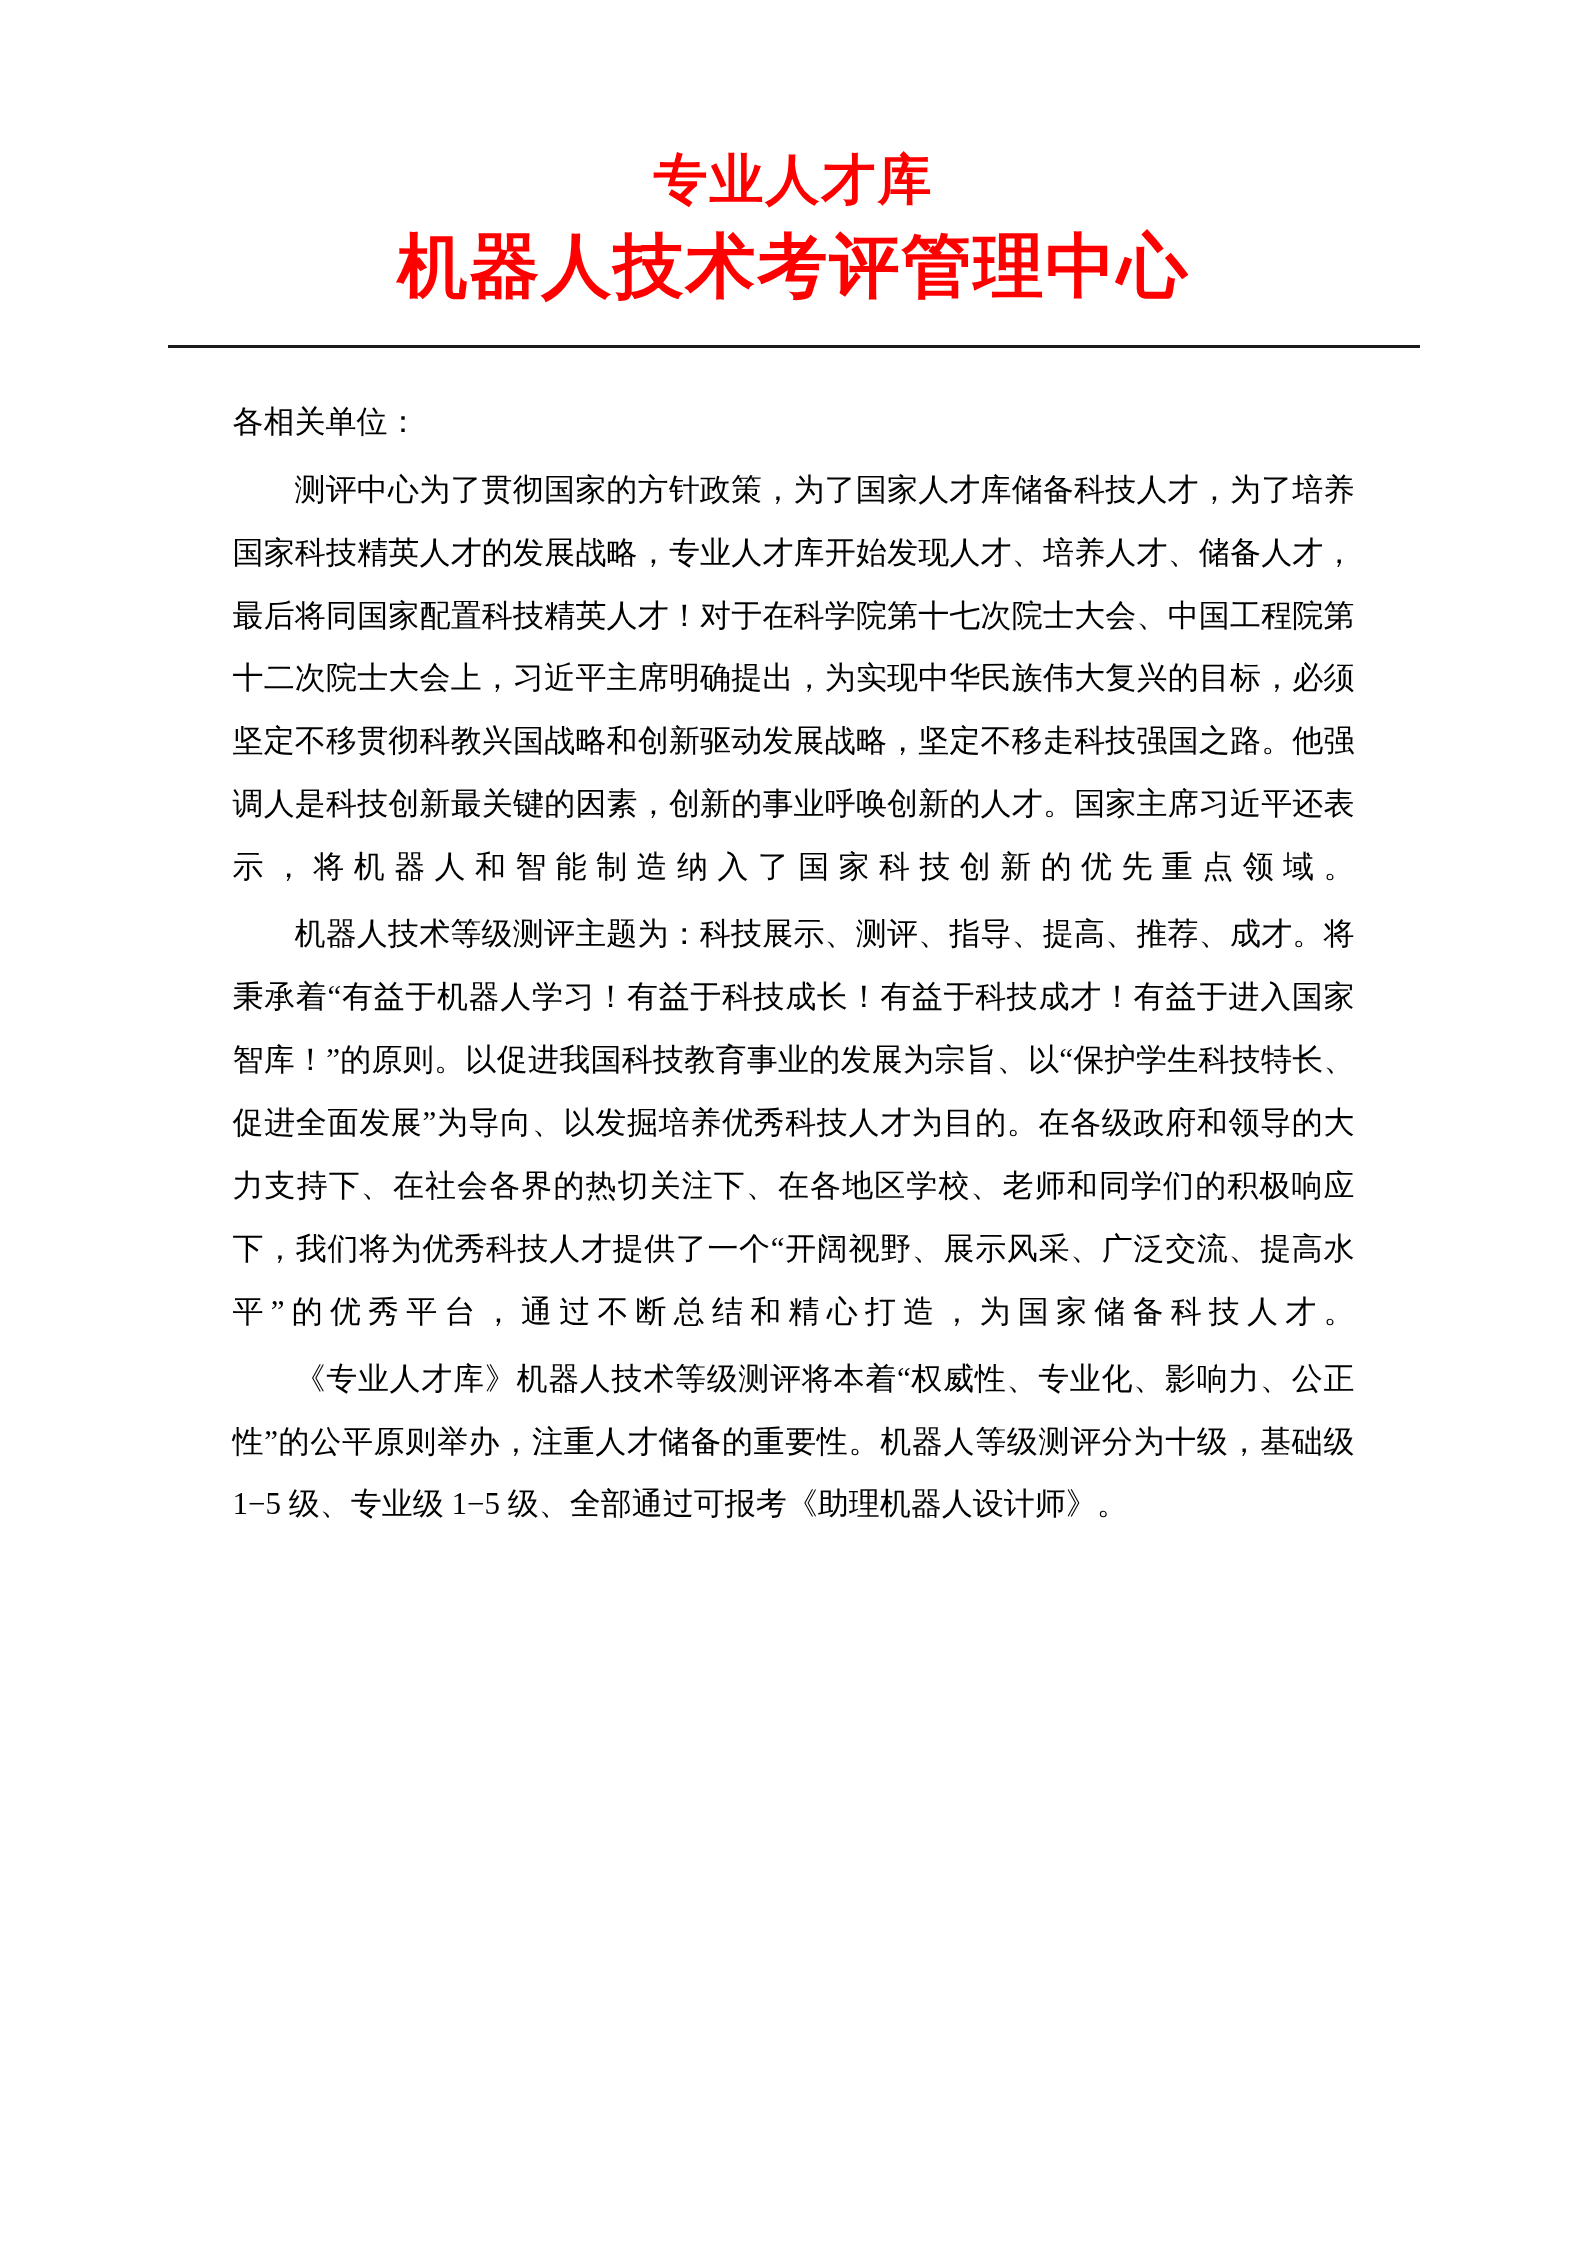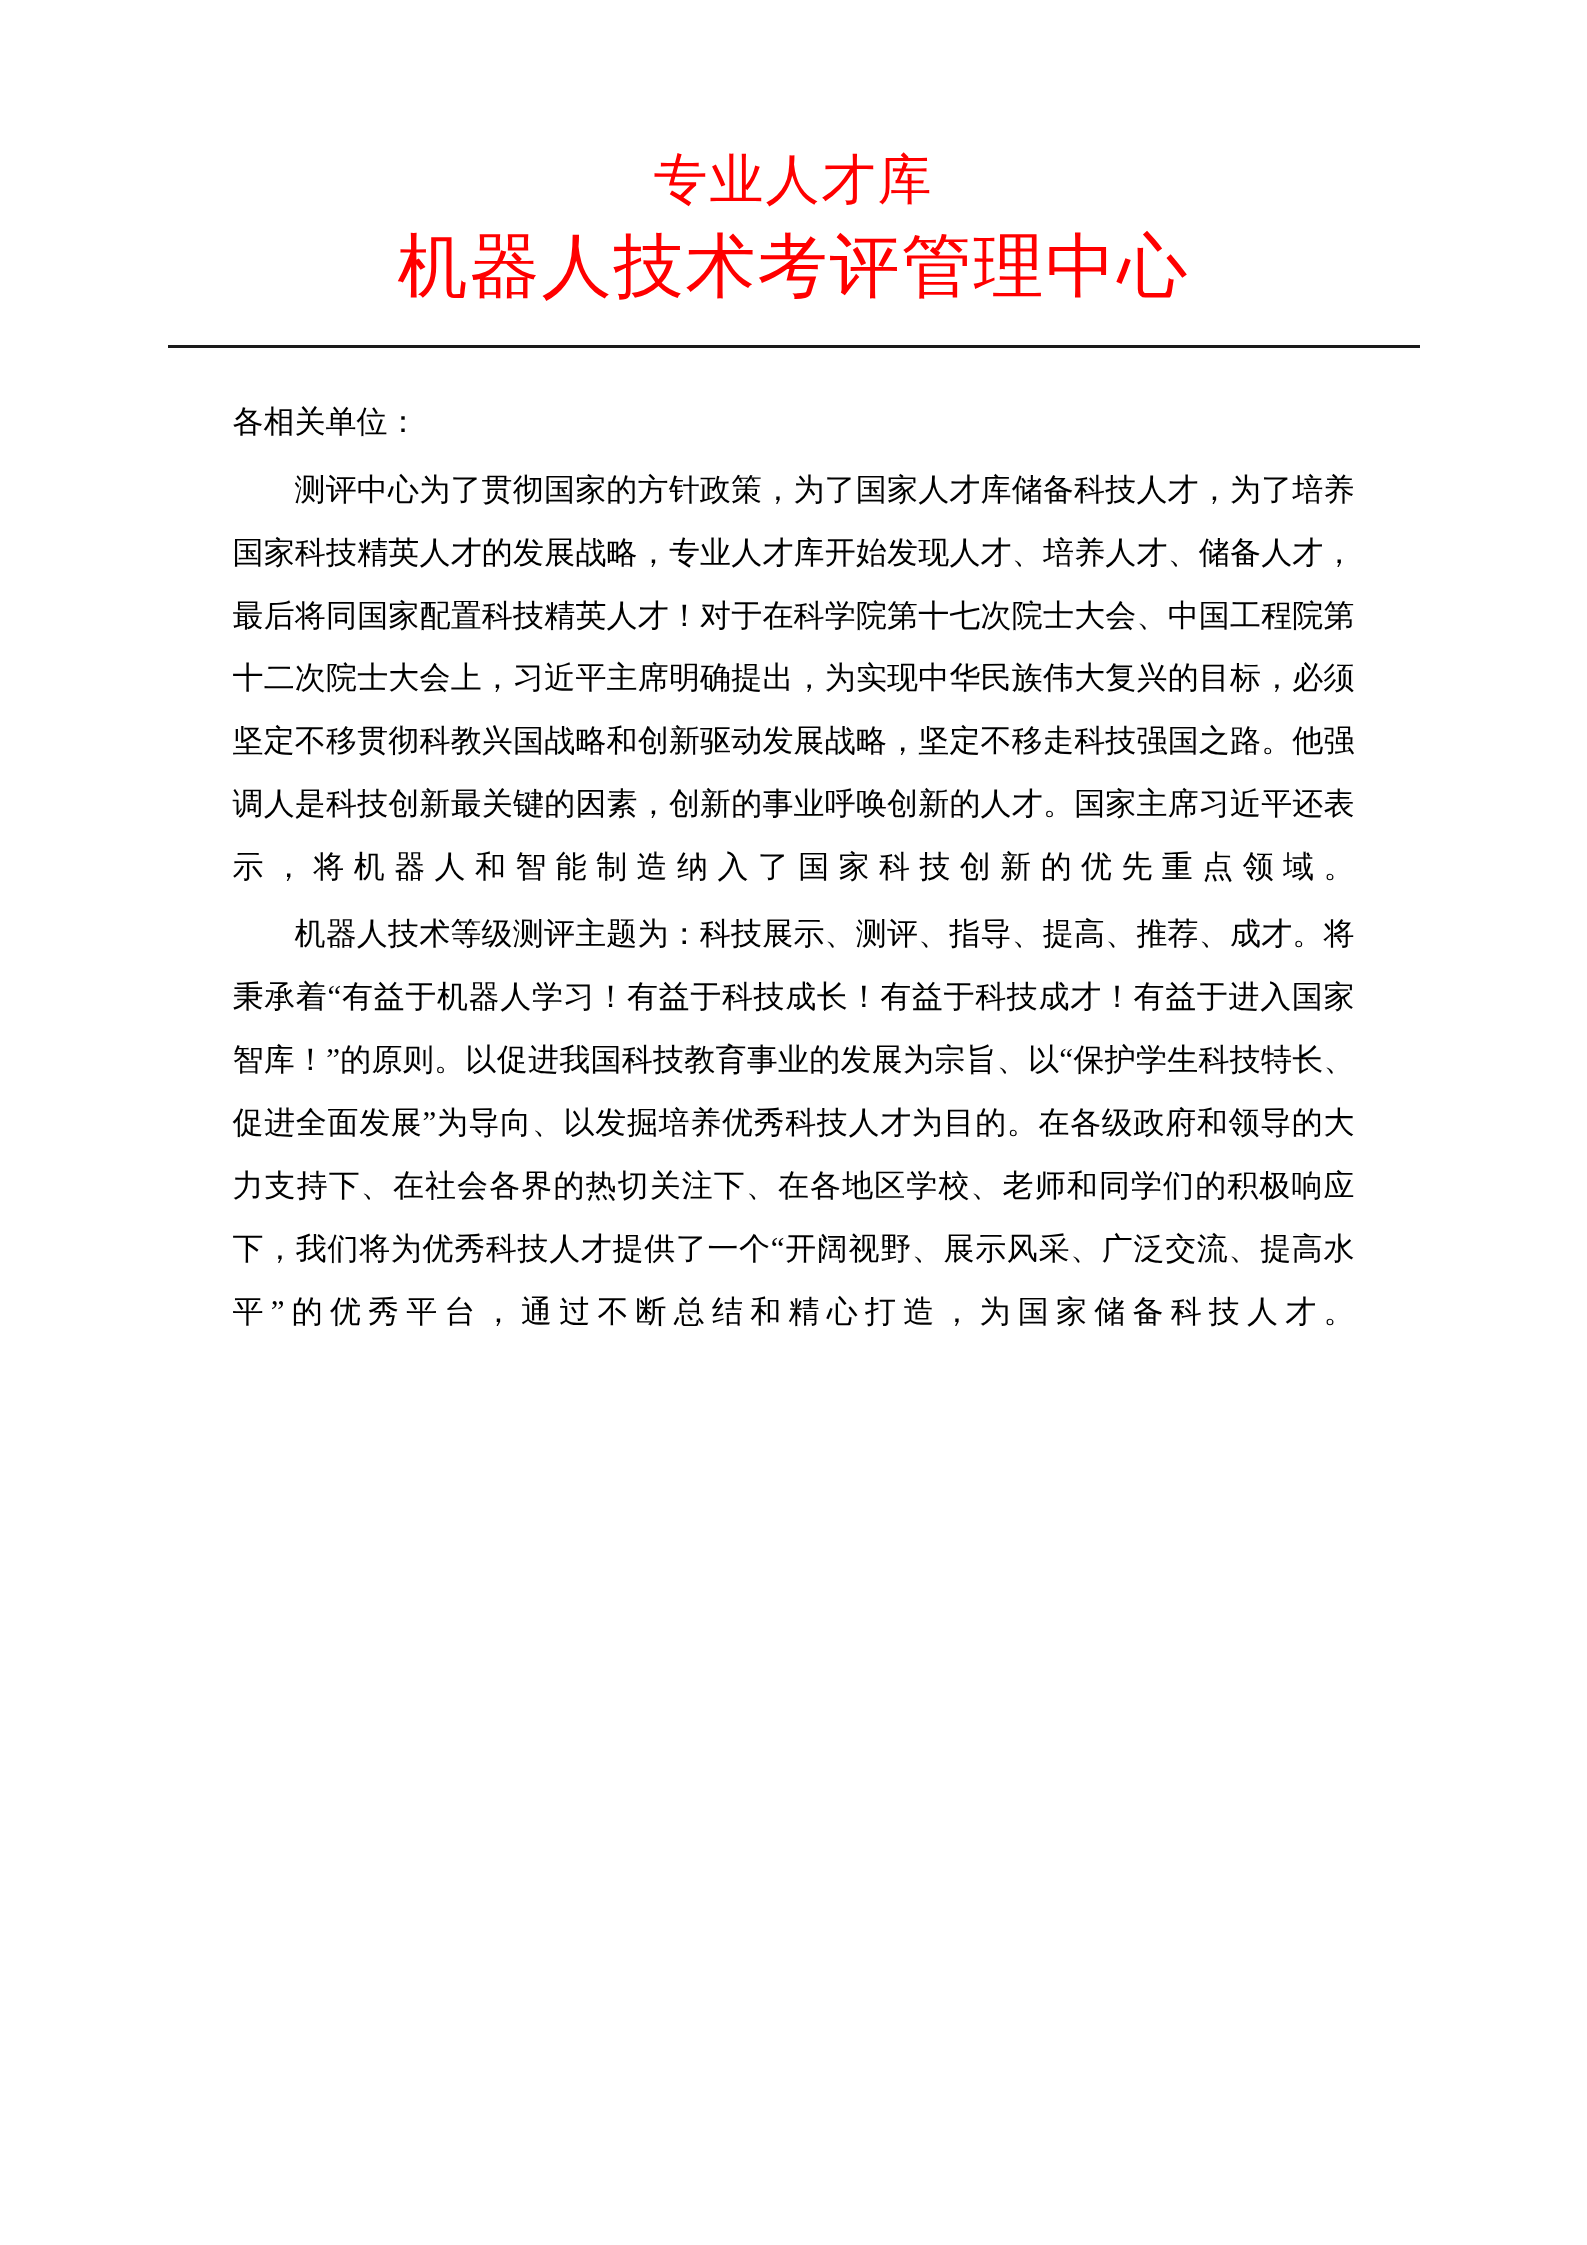--- a/index.html
+++ b/index.html
@@ -23,21 +23,21 @@
     overflow: hidden;
   }
   .header-block {
     margin: 0;
     padding-top: 148px;
     text-align: center;
   }
   .doc-title-line {
     color: #ff0000;
     font-family: "Liberation Serif", "DejaVu Serif", serif;
-    font-weight: normal;
+    font-weight: bold;
     font-size: 54px;
     line-height: 1.22;
     letter-spacing: 2px;
     margin: 0;
   }
   .doc-title-line.line2 {
     font-size: 70px;
     margin-top: 10px;
   }
   .rule {
@@ -84,15 +84,16 @@
 
   <hr class="rule">
 
   <div class="body-block">
     <p class="salutation">各相关单位：</p>
 
     <p class="para">测评中心为了贯彻国家的方针政策，为了国家人才库储备科技人才，为了培养国家科技精英人才的发展战略，专业人才库开始发现人才、培养人才、储备人才，最后将同国家配置科技精英人才！对于在科学院第十七次院士大会、中国工程院第十二次院士大会上，习近平主席明确提出，为实现中华民族伟大复兴的目标，必须坚定不移贯彻科教兴国战略和创新驱动发展战略，坚定不移走科技强国之路。他强调人是科技创新最关键的因素，创新的事业呼唤创新的人才。国家主席习近平还表示，将机器人和智能制造纳入了国家科技创新的优先重点领域。</p>
 
     <p class="para">机器人技术等级测评主题为：科技展示、测评、指导、提高、推荐、成才。将秉承着“有益于机器人学习！有益于科技成长！有益于科技成才！有益于进入国家智库！”的原则。以促进我国科技教育事业的发展为宗旨、以“保护学生科技特长、促进全面发展”为导向、以发掘培养优秀科技人才为目的。在各级政府和领导的大力支持下、在社会各界的热切关注下、在各地区学校、老师和同学们的积极响应下，我们将为优秀科技人才提供了一个“开阔视野、展示风采、广泛交流、提高水平”的优秀平台，通过不断总结和精心打造，为国家储备科技人才。</p>
 
+    <p class="para last-natural">《专业人才库》机器人技术等级测评将本着“权威性、专业化、影响力、公正性”的公平原则举办，注重人才储备的重要性。机器人等级测评分为十级，基础级 1−5 级、专业级 1−5 级、全部通过可报考《助理机器人设计师》。</p>
   </div>
 
 </div>
 
 </body></html>

